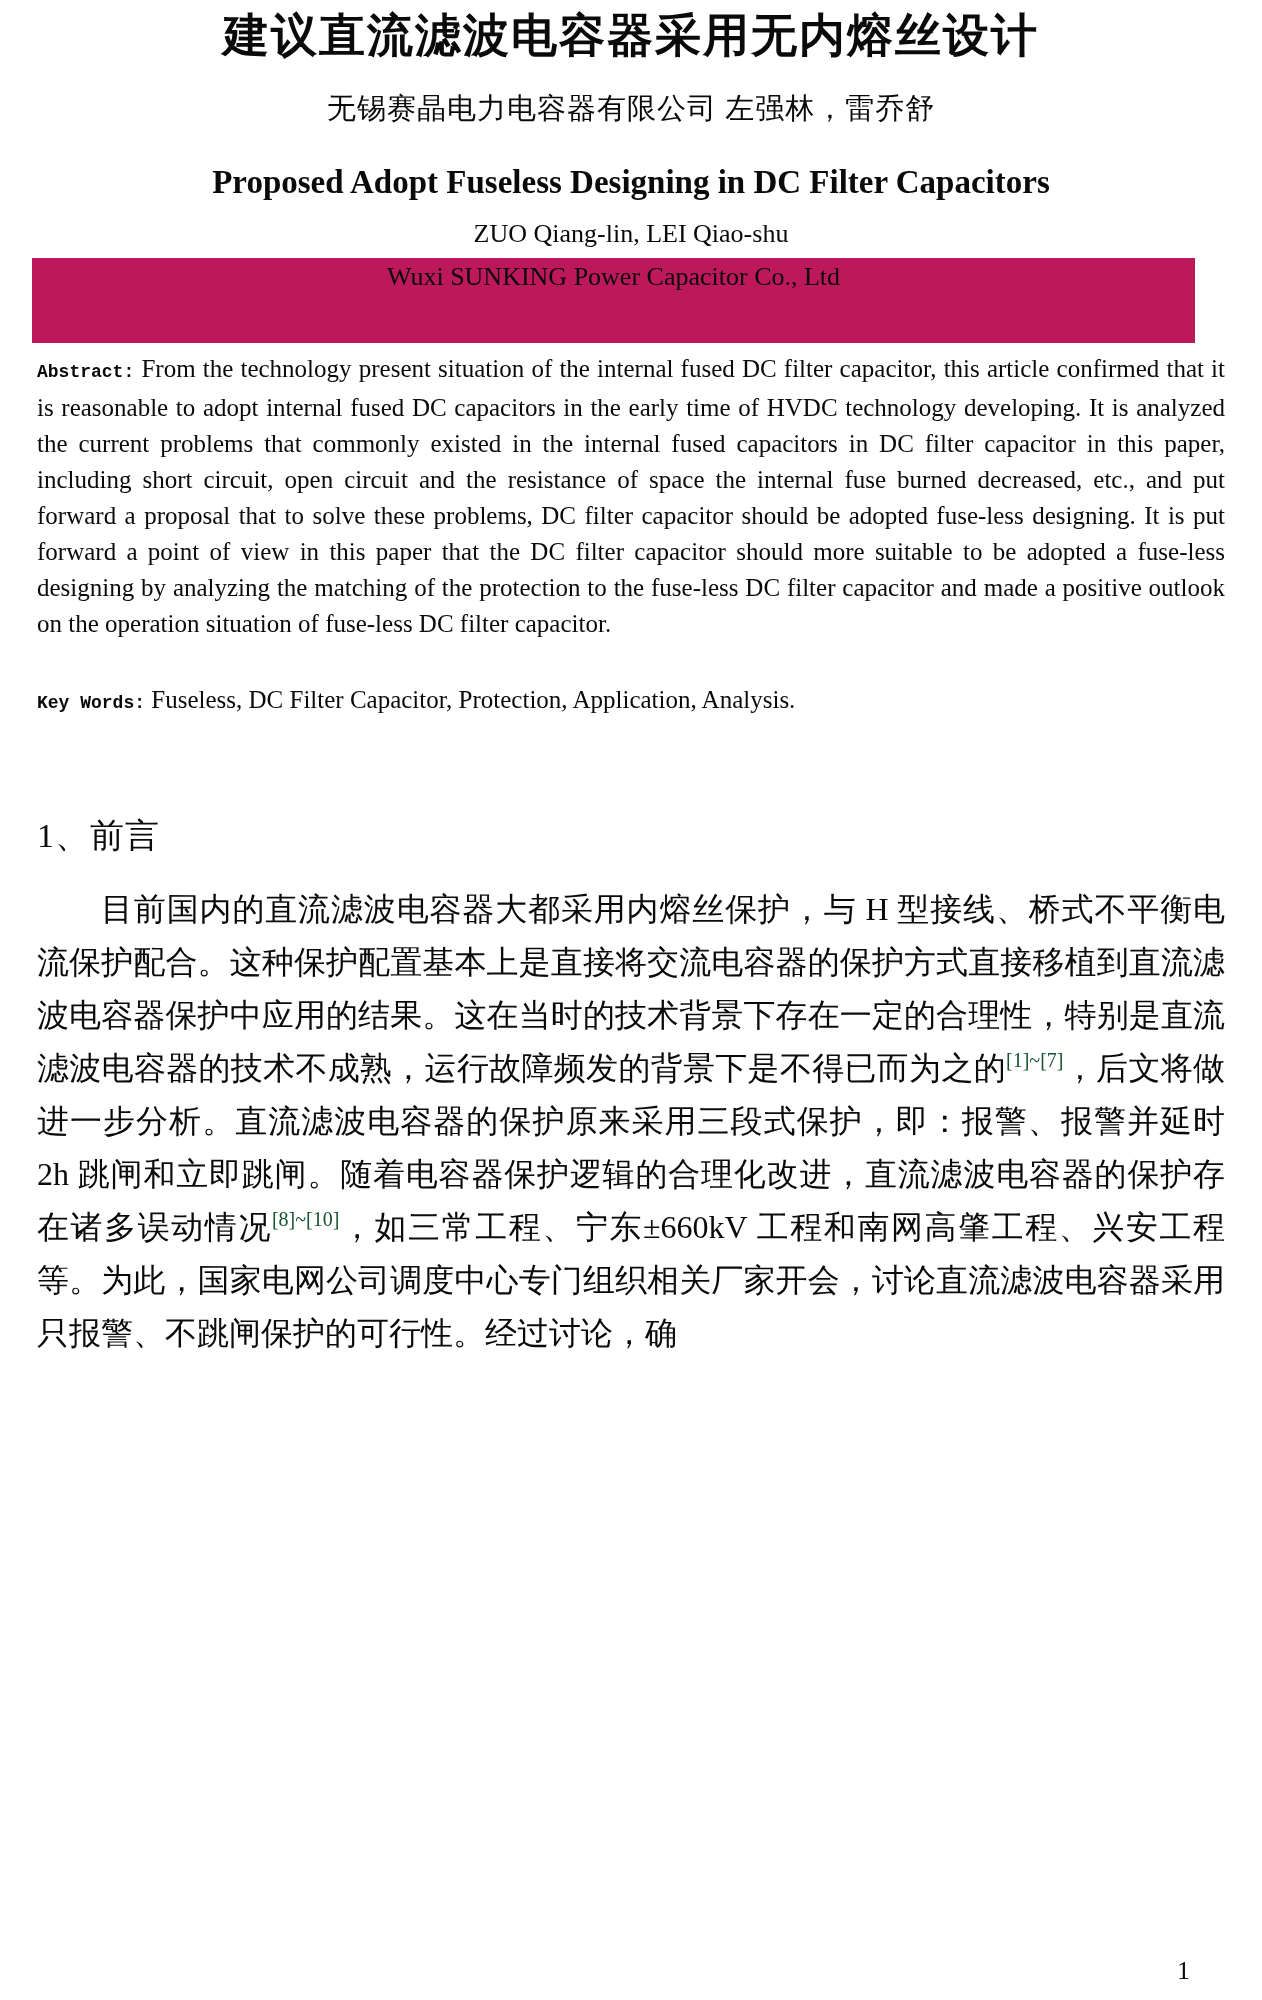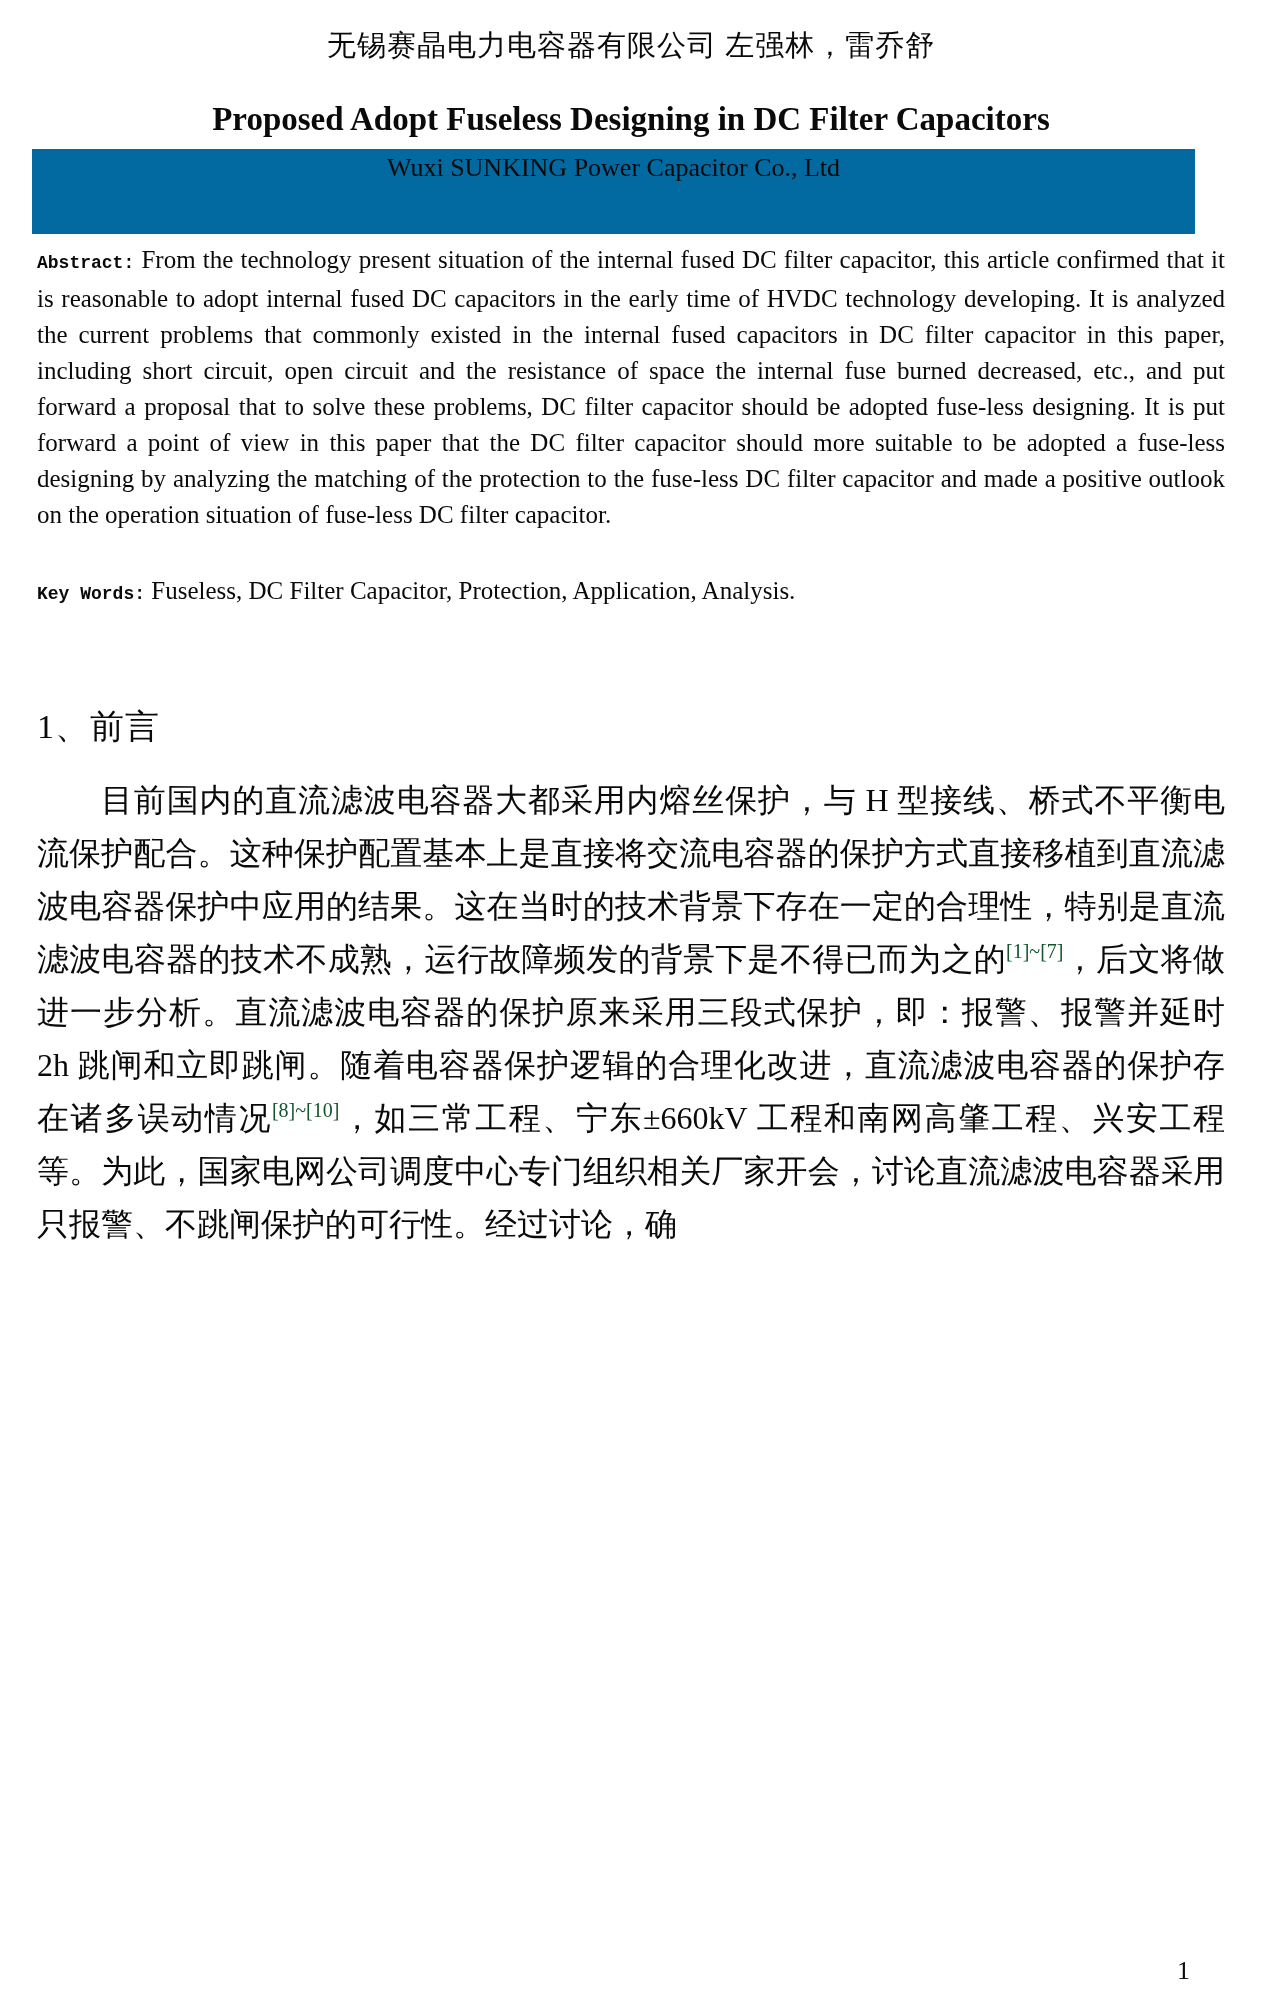--- a/index.html
+++ b/index.html
@@ -58,21 +58,21 @@
   .authors-en {
     margin-top: 16px;
     text-align: center;
     font-size: 26px;
   }
   .affiliation-band {
     margin-top: 9px;
     margin-left: -5px;
     width: 1163px;
     height: 85px;
-    background: #0369a1;
+    background: #be185d;
     text-align: center;
     padding-top: 4px;
     font-size: 26px;
   }
   .abstract-en {
     margin-top: 8px;
     font-size: 25px;
     line-height: 36px;
     text-align: justify;
   }
@@ -106,27 +106,29 @@
     right: 72px;
     bottom: 14px;
     font-size: 26px;
   }
 </style>
 </head>
 <body>
 
 <div class="page">
 
+  <h1 class="title-cn">建议直流滤波电容器采用无内熔丝设计</h1>
 
   <div class="authors-cn">无锡赛晶电力电容器有限公司  左强林，雷乔舒</div>
 
 
 
   <h2 class="title-en">Proposed Adopt Fuseless Designing in DC Filter Capacitors</h2>
 
+  <div class="authors-en">ZUO Qiang-lin, LEI Qiao-shu</div>
 
   <div class="affiliation-band"><span>Wuxi SUNKING Power Capacitor Co., Ltd</span></div>
 
   <p class="abstract-en"><span class="label-en">Abstract:</span> <span>From the technology present situation of the internal fused DC filter capacitor, this article confirmed that it is reasonable to adopt internal fused DC capacitors in the early time of HVDC technology developing. It is analyzed the current problems that commonly existed in the internal fused capacitors in DC filter capacitor in this paper, including short circuit, open circuit and the resistance of space the internal fuse burned decreased, etc., and put forward a proposal that to solve these problems, DC filter capacitor should be adopted fuse-less designing. It is put forward a point of view in this paper that the DC filter capacitor should more suitable to be adopted a fuse-less designing by analyzing the matching of the protection to the fuse-less DC filter capacitor and made a positive outlook on the operation situation of fuse-less DC filter capacitor.</span></p>
 
   <p class="keywords-en"><span class="label-en">Key Words:</span> <span>Fuseless, DC Filter Capacitor, Protection, Application, Analysis.</span></p>
 
   <h3 class="section-heading">1、前言</h3>
 
   <p class="body-cn"><span>目前国内的直流滤波电容器大都采用内熔丝保护，与 H 型接线、桥式不平衡电流保护配合。这种保护配置基本上是直接将交流电容器的保护方式直接移植到直流滤波电容器保护中应用的结果。这在当时的技术背景下存在一定的合理性，特别是直流滤波电容器的技术不成熟，运行故障频发的背景下是不得已而为之的</span><sup class="ref">[1]~[7]</sup><span>，后文将做进一步分析。直流滤波电容器的保护原来采用三段式保护，即：报警、报警并延时 2h 跳闸和立即跳闸。随着电容器保护逻辑的合理化改进，直流滤波电容器的保护存在诸多误动情况</span><sup class="ref">[8]~[10]</sup><span>，如三常工程、宁东±660kV 工程和南网高肇工程、兴安工程等。为此，国家电网公司调度中心专门组织相关厂家开会，讨论直流滤波电容器采用只报警、不跳闸保护的可行性。经过讨论，确</span></p>

